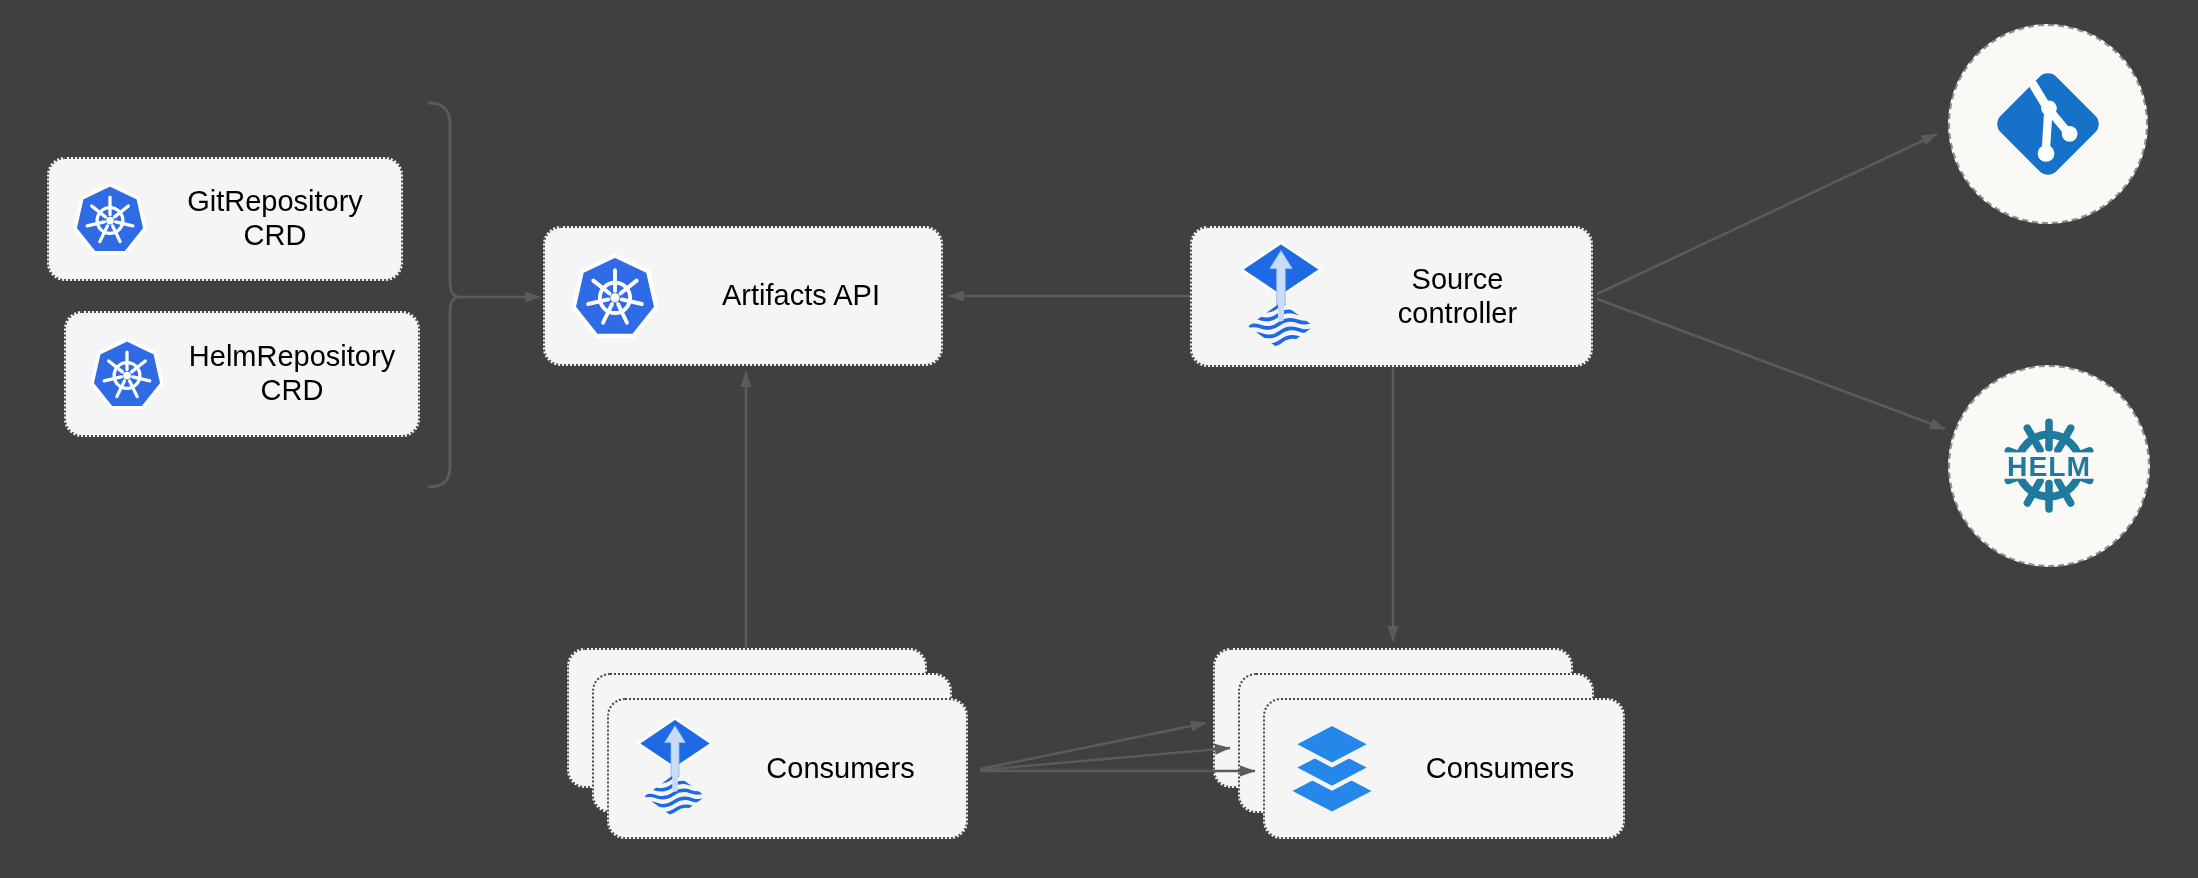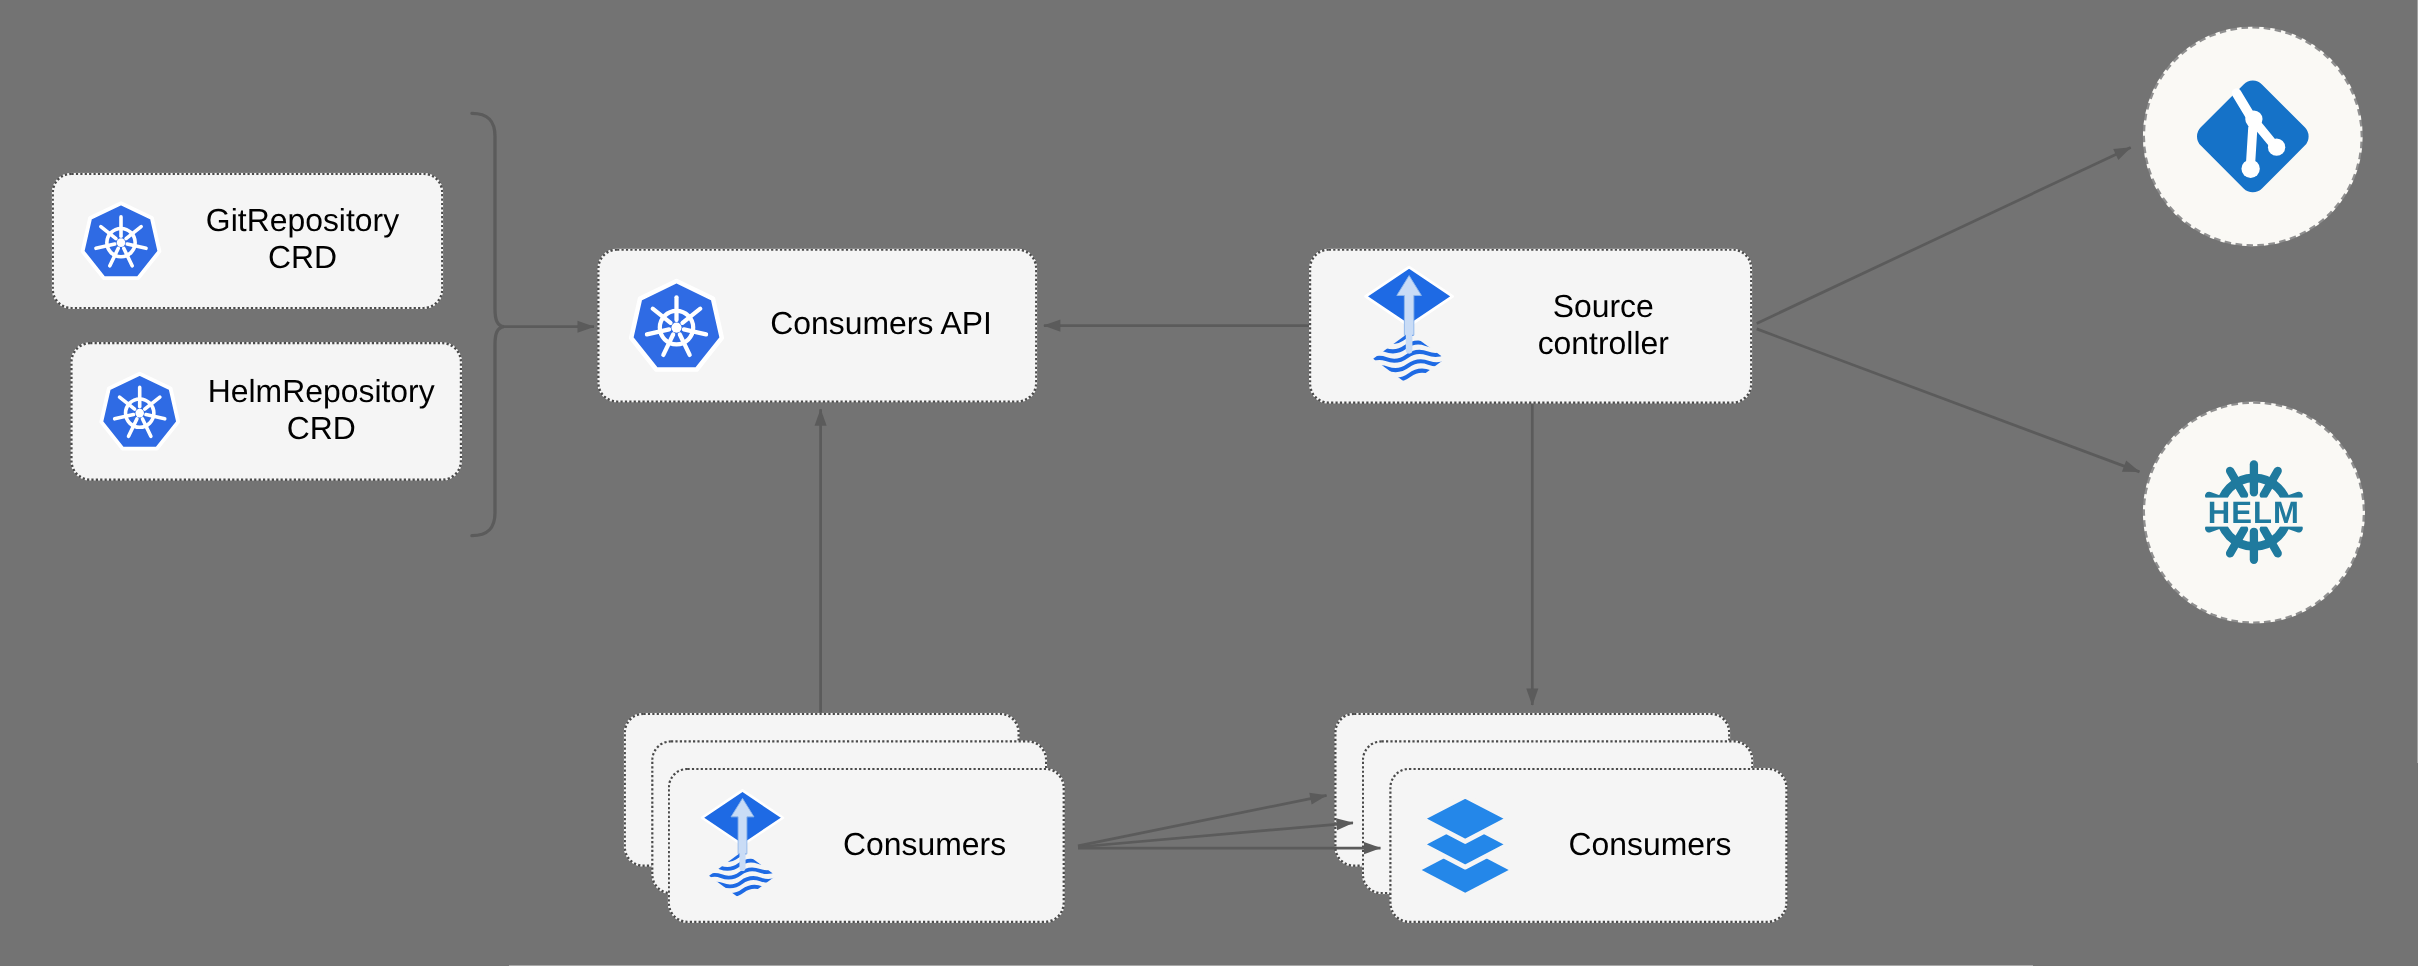--- a/index.html
+++ b/index.html
@@ -1,17 +1,17 @@
 <!DOCTYPE html>
 <html style="--kubernetes-blue: #2F6BE4; --flux-blue: #1E6AE4; --flux-arrow-light: #C9DCF6; --git-blue: #1572C8; --helm-teal: #1F7A9E; --layers-blue: #2487E9; --node-fill: #F5F5F5; --node-border: #4A4A4A; --circle-fill: #FAF9F5; --circle-border: #8F8F8F; --arrow-gray: #5B5B5B; --label-color: #000000;"><head>
 <meta charset="utf-8">
 <style>
   html,body{margin:0;padding:0;background:#fff;}
   .canvas{
-    position:relative;width:2198px;height:878px;background:#737373;
+    position:relative;width:2198px;height:878px;background:#404040;
     font-family:"Liberation Sans",sans-serif;overflow:hidden;
   }
   .node{
     position:absolute;box-sizing:border-box;
     background:var(--node-fill,#f5f5f5);
     border:2.5px dotted var(--node-border,#4a4a4a);
     border-radius:18px;
     display:flex;align-items:center;
     z-index:1;
   }
@@ -141,21 +141,21 @@
         <use href="#icon-k8s"></use>
       </svg>
     <div class="lbl">HelmRepository
 CRD</div>
   </div>
 
   <div class="node" style="left:543px;top:226px;width:400px;height:140px;padding-left:24px">
     <svg width="92" height="92" viewBox="0 0 100 100">
         <use href="#icon-k8s"></use>
       </svg>
-    <div class="lbl">Consumers API</div>
+    <div class="lbl">Artifacts API</div>
   </div>
 
   <div class="node" style="left:1190px;top:226px;width:403px;height:141px;padding-left:46px">
     <svg width="86" height="112" viewBox="0 0 100 130">
         <use href="#icon-flux"></use>
       </svg>
     <div class="lbl">Source
 controller</div>
   </div>
 

